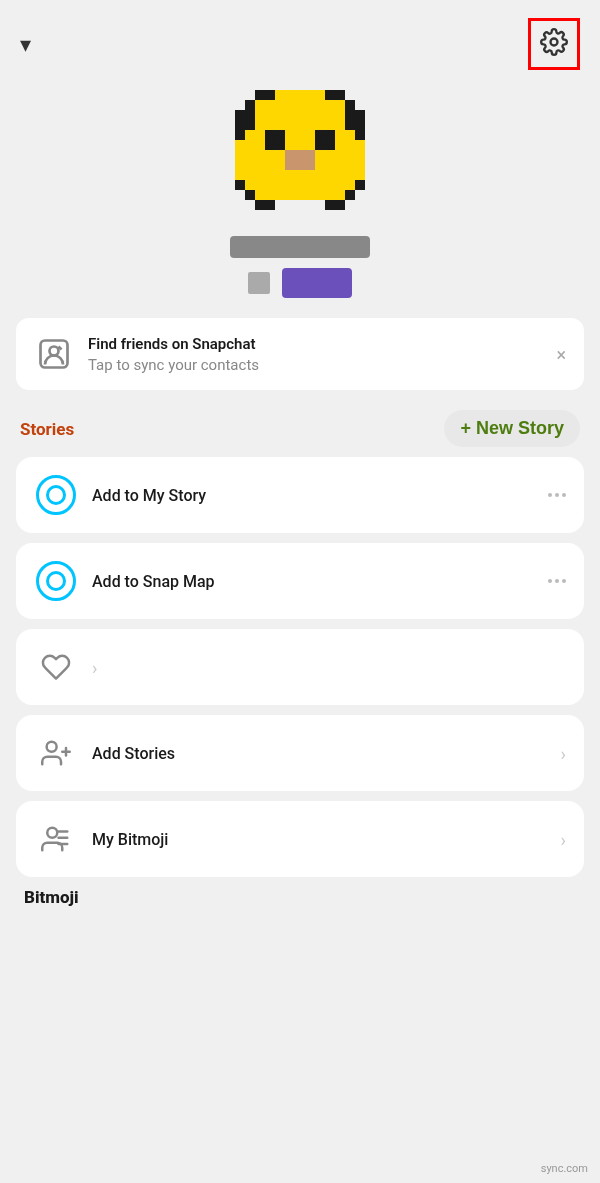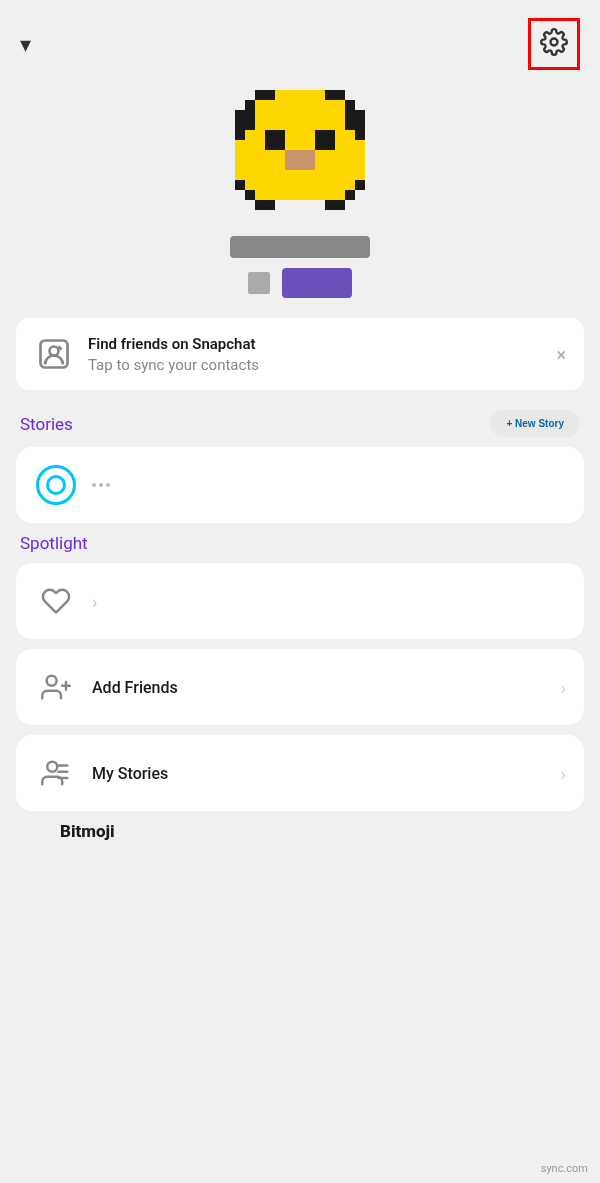--- a/index.html
+++ b/index.html
@@ -131,32 +131,32 @@
     .section-header {
       display: flex;
       justify-content: space-between;
       align-items: center;
       margin-bottom: 10px;
       padding: 0 4px;
     }
 
     .section-title {
       font-size: 17px;
-      font-weight: 400;
-      color: #6d28d9;
+      font-weight: 700;
+      color: #c2410c;
     }
 
     .new-story-btn {
       background-color: #e8e8e8;
       border: none;
       border-radius: 20px;
       padding: 8px 16px;
-      font-size: 10px;
+      font-size: 18px;
       font-weight: 600;
-      color: #0369a1;
+      color: #4d7c0f;
       cursor: pointer;
       display: flex;
       align-items: center;
       gap: 4px;
     }
 
     .card {
       background: white;
       border-radius: 16px;
       margin-bottom: 10px;
@@ -232,21 +232,20 @@
       height: 30px;
     }
 
     .friends-list-icon svg {
       width: 30px;
       height: 30px;
     }
 
     .bitmoji-section {
       padding: 0 16px;
-      margin-left: 36px;
     }
 
     .bitmoji-title {
       font-size: 17px;
       font-weight: 800;
       color: #1a1a1a;
       padding: 0 4px;
       margin-bottom: 4px;
     }
 
@@ -339,37 +338,46 @@
   </div>
   <div class="find-friends-close">×</div>
 </div>
 
 <div class="section">
   <div class="section-header">
     <span class="section-title">Stories</span>
     <button class="new-story-btn">+ New Story</button>
   </div>
 
-
   <div class="card">
     <div class="card-icon">
       <div class="snap-ring"></div>
     </div>
+    <span class="card-label">Add to My Story</span>
     <div class="three-dots">
       <span></span>
         <span></span>
         <span></span>
     </div>
   </div>
+
+  <div class="card">
+    <div class="card-icon">
+      <div class="snap-ring"></div>
+    </div>
+    <span class="card-label">Add to Snap Map</span>
+    <div class="three-dots">
+      <span></span>
+        <span></span>
+        <span></span>
+    </div>
+  </div>
 </div>
 
 <div class="section">
-  <div class="section-header">
-    <span class="section-title">Spotlight</span>
-  </div>
 
   <div class="card">
     <div class="card-icon heart-icon">
       <svg viewBox="0 0 24 24" fill="none" stroke="#888" stroke-width="2" stroke-linecap="round" stroke-linejoin="round">
         <path d="M20.84 4.61a5.5 5.5 0 0 0-7.78 0L12 5.67l-1.06-1.06a5.5 5.5 0 0 0-7.78 7.78l1.06 1.06L12 21.23l7.78-7.78 1.06-1.06a5.5 5.5 0 0 0 0-7.78z"></path>
       </svg>
     </div>
     <span class="chevron-right">›</span>
   </div>
 </div>
@@ -378,35 +386,35 @@
 
   <div class="card">
     <div class="card-icon add-friend-icon">
       <svg viewBox="0 0 24 24" fill="none" stroke="#888" stroke-width="2" stroke-linecap="round" stroke-linejoin="round">
         <path d="M16 21v-2a4 4 0 0 0-4-4H5a4 4 0 0 0-4 4v2"></path>
         <circle cx="8.5" cy="7" r="4"></circle>
         <line x1="20" y1="8" x2="20" y2="14"></line>
         <line x1="23" y1="11" x2="17" y2="11"></line>
       </svg>
     </div>
-    <span class="card-label">Add Friends</span>
+    <span class="card-label">Add Stories</span>
     <span class="chevron-right">›</span>
   </div>
 
   <div class="card">
     <div class="card-icon friends-list-icon">
       <svg viewBox="0 0 24 24" fill="none" stroke="#888" stroke-width="2" stroke-linecap="round" stroke-linejoin="round">
         <path d="M17 21v-2a4 4 0 0 0-4-4H5a4 4 0 0 0-4 4v2"></path>
         <circle cx="9" cy="7" r="4"></circle>
         <line x1="14" y1="11" x2="21" y2="11"></line>
         <line x1="14" y1="16" x2="21" y2="16"></line>
         <line x1="14" y1="6" x2="21" y2="6"></line>
       </svg>
     </div>
-    <span class="card-label">My Stories</span>
+    <span class="card-label">My Bitmoji</span>
     <span class="chevron-right">›</span>
   </div>
 </div>
 
 <div class="bitmoji-section">
   <div class="section-header">
     <span class="bitmoji-title">Bitmoji</span>
   </div>
 </div>
 

